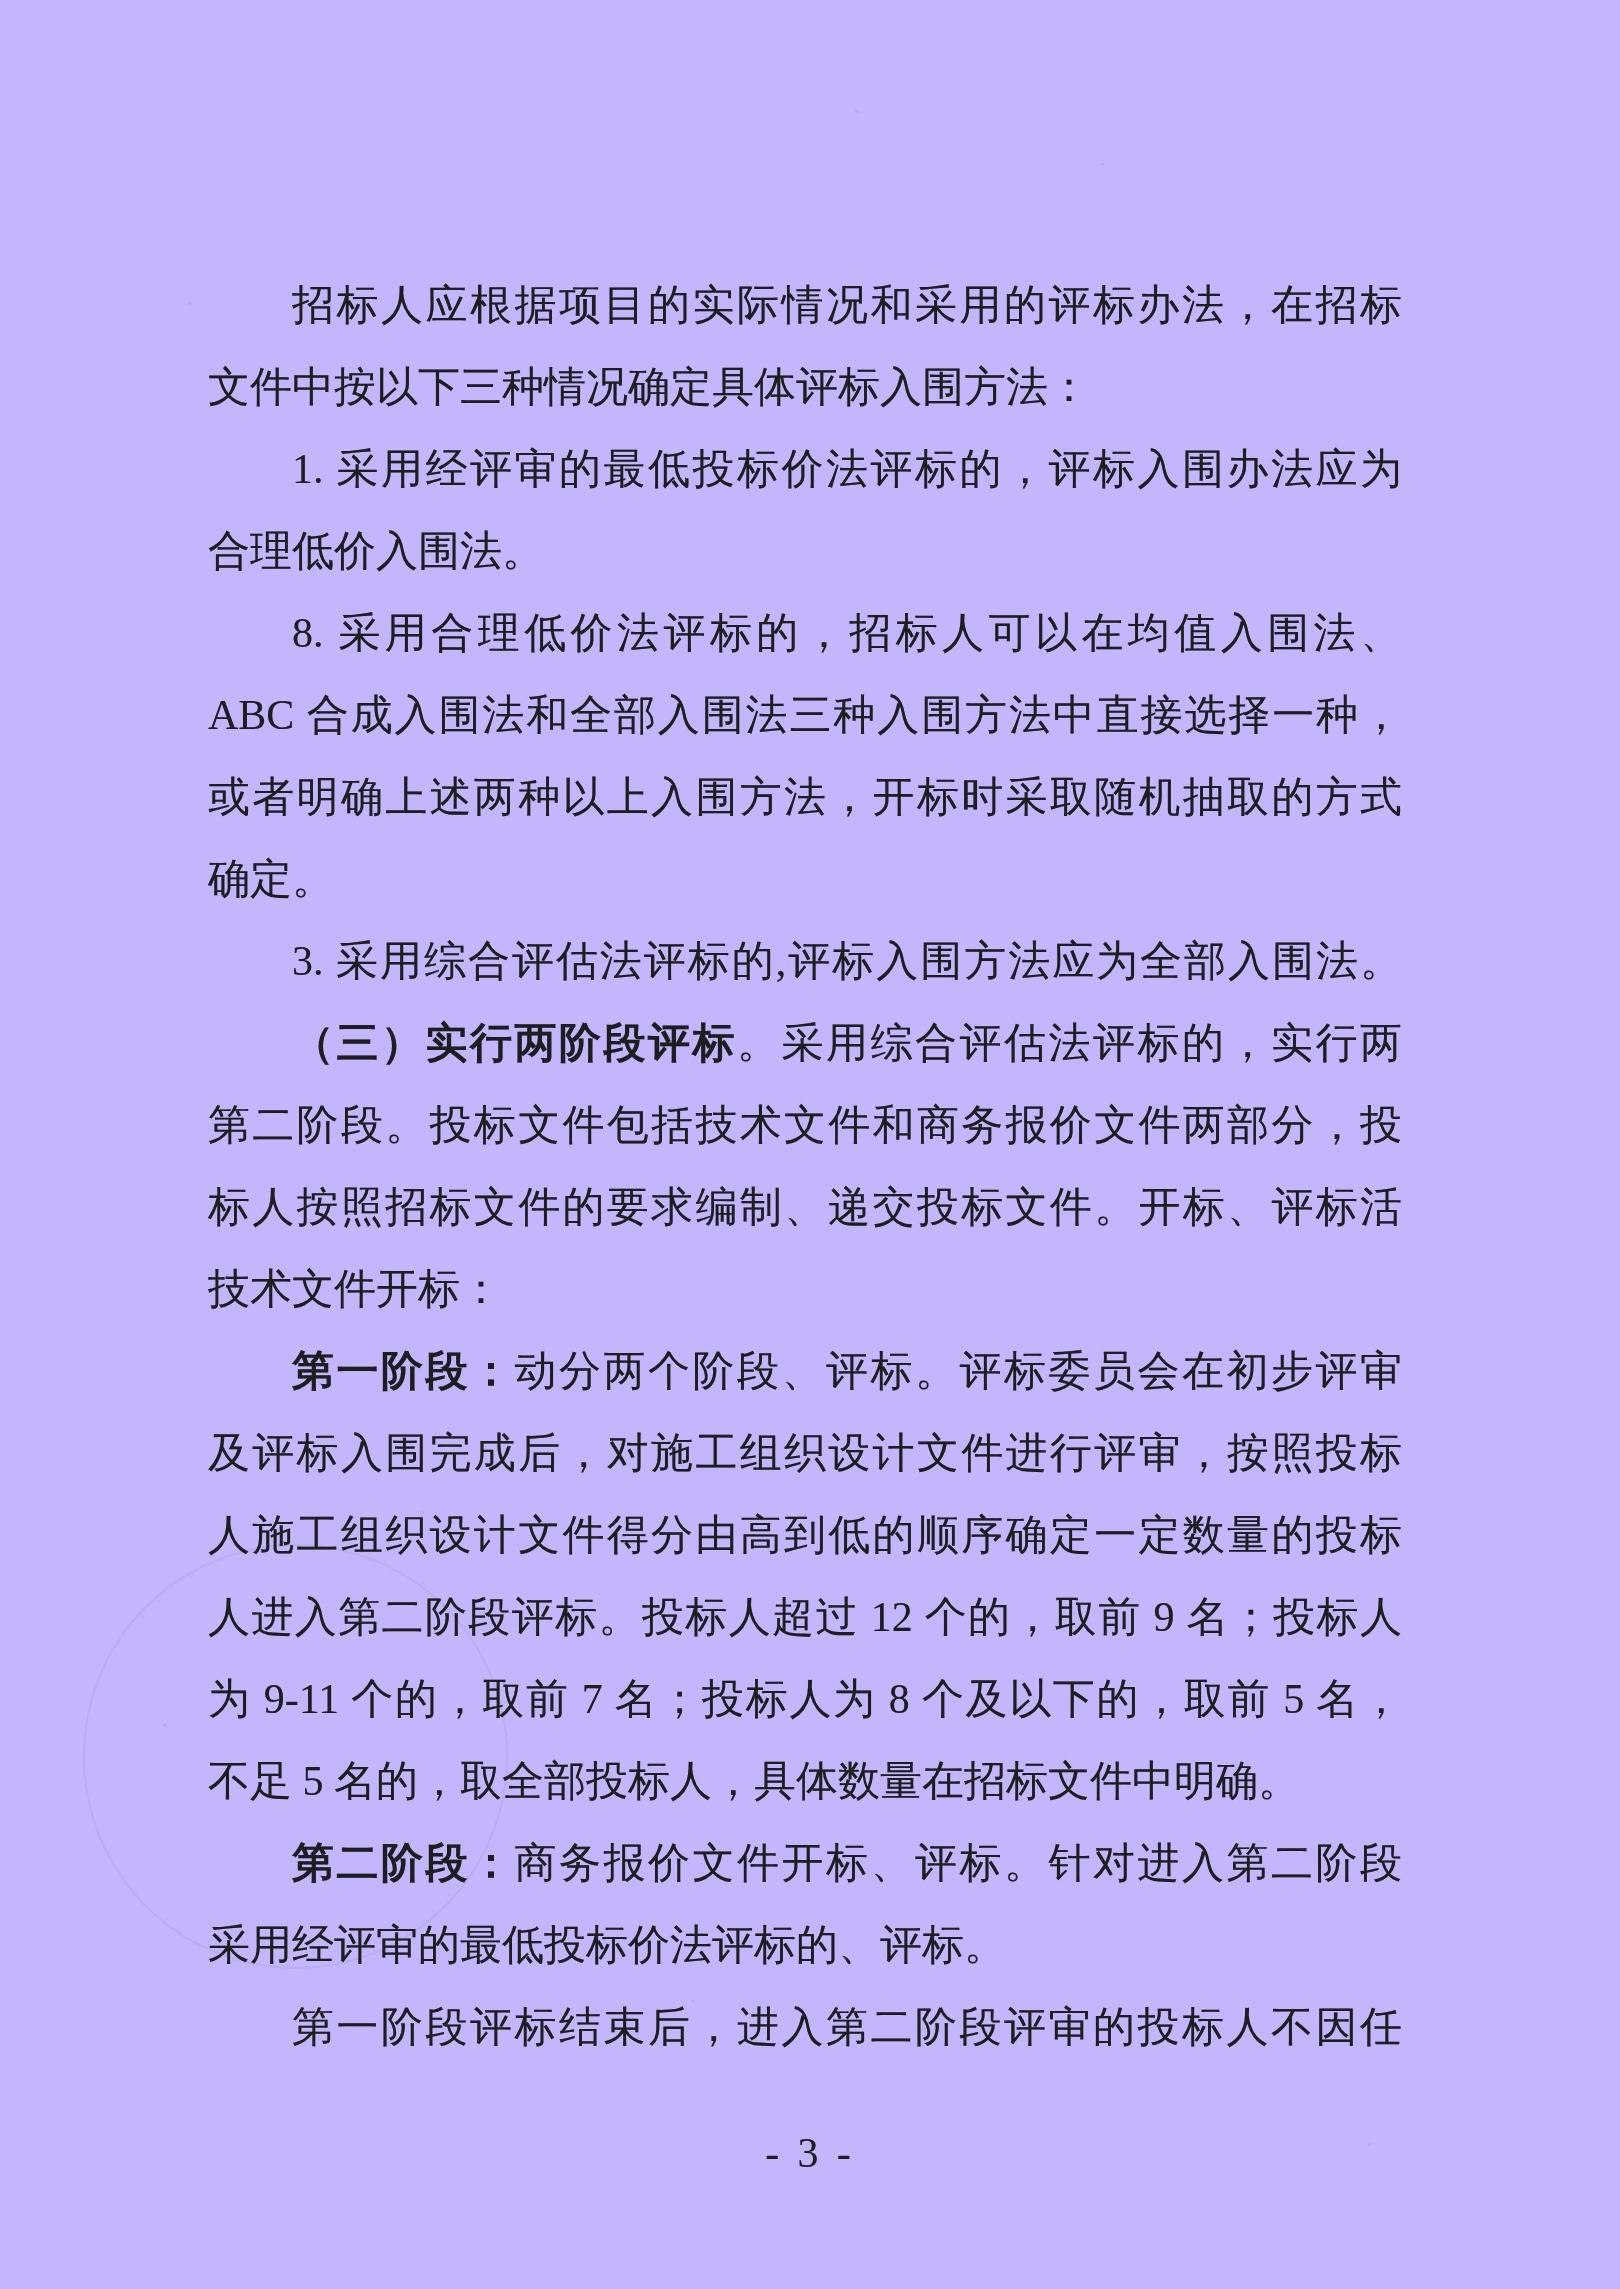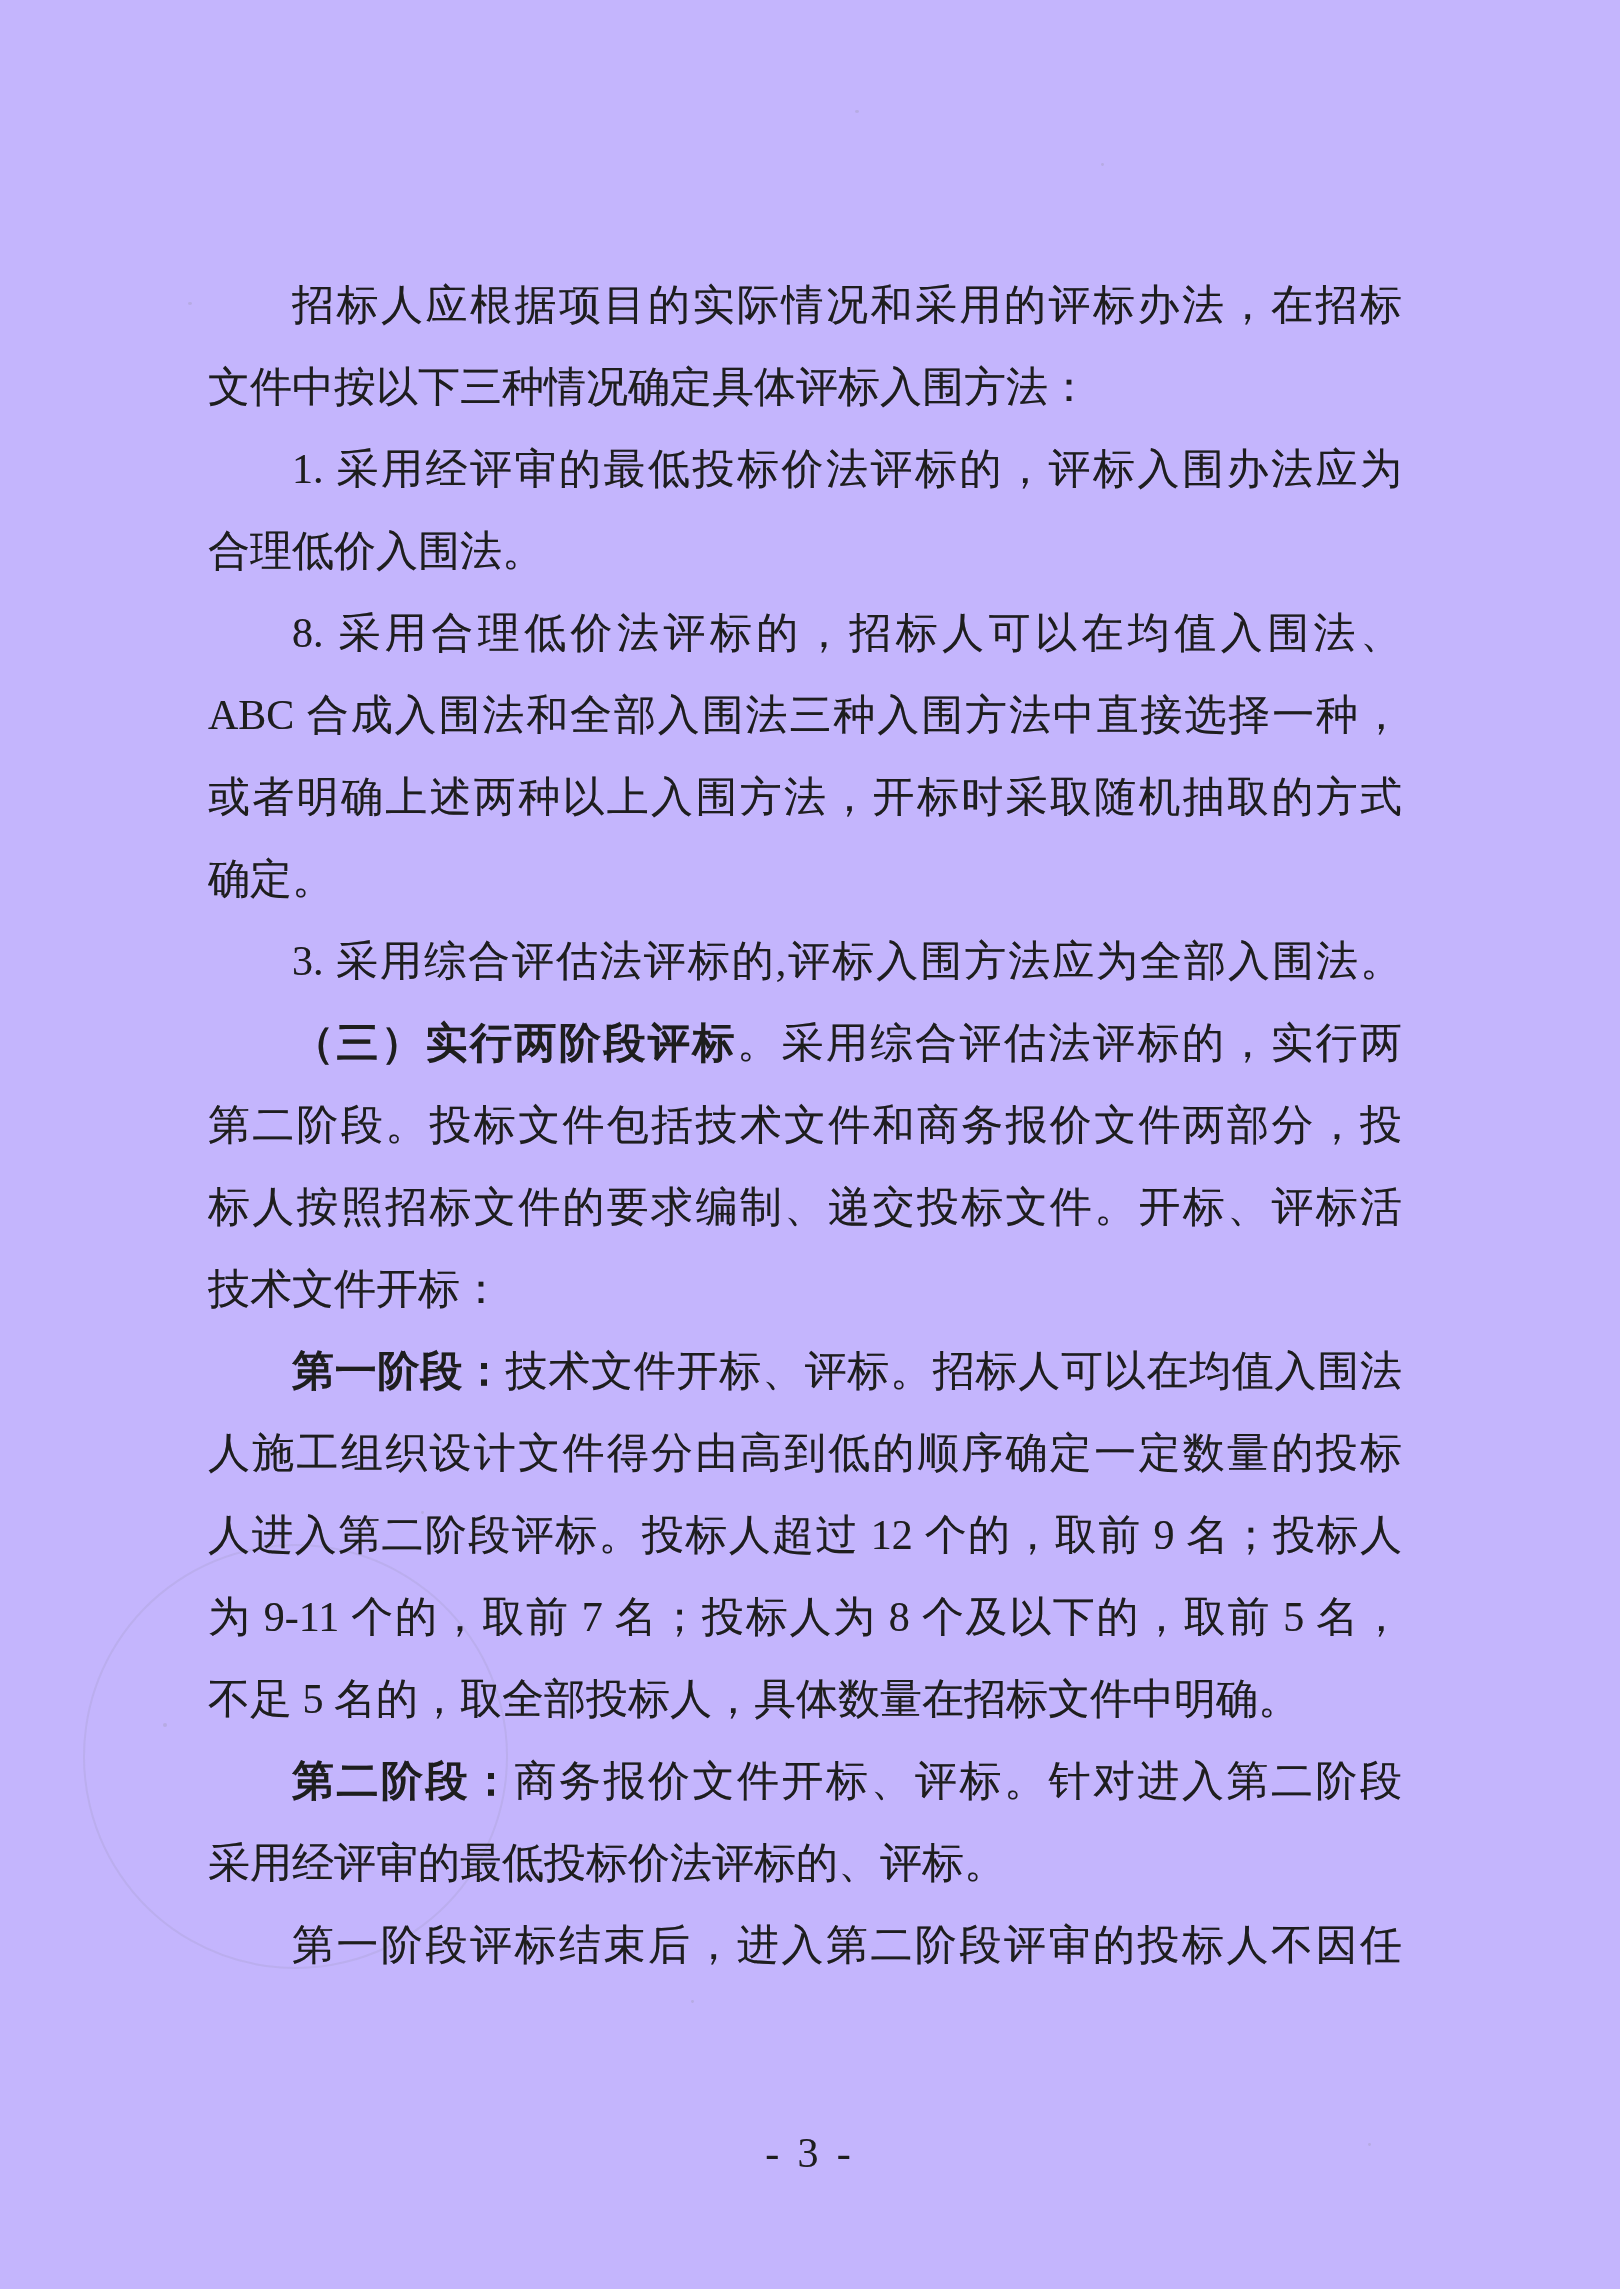--- a/index.html
+++ b/index.html
@@ -99,21 +99,22 @@
       <div class="line"><span class="seg">合理低价入围法。</span></div>
       <div class="line indent justify"><span class="seg">8. 采用合理低价法评标的，招标人可以在均值入围法、</span></div>
       <div class="line justify"><span class="seg">ABC 合成入围法和全部入围法三种入围方法中直接选择一种，</span></div>
       <div class="line justify"><span class="seg">或者明确上述两种以上入围方法，开标时采取随机抽取的方式</span></div>
       <div class="line"><span class="seg">确定。</span></div>
       <div class="line indent justify"><span class="seg">3. 采用综合评估法评标的,评标入围方法应为全部入围法。</span></div>
       <div class="line indent justify"><span class="seg bold">（三）实行两阶段评标</span><span class="seg">。采用综合评估法评标的，实行两</span></div>
       <div class="line justify"><span class="seg">第二阶段。投标文件包括技术文件和商务报价文件两部分，投</span></div>
       <div class="line justify"><span class="seg">标人按照招标文件的要求编制、递交投标文件。开标、评标活</span></div>
       <div class="line"><span class="seg">技术文件开标：</span></div>
-      <div class="line indent justify"><span class="seg bold">第一阶段：</span><span class="seg">技术文件开标、评标。招标人可以在均值入围法</span></div>
+      <div class="line indent justify"><span class="seg bold">第一阶段：</span><span class="seg">动分两个阶段、评标。评标委员会在初步评审</span></div>
+      <div class="line justify"><span class="seg">及评标入围完成后，对施工组织设计文件进行评审，按照投标</span></div>
       <div class="line justify"><span class="seg">人施工组织设计文件得分由高到低的顺序确定一定数量的投标</span></div>
       <div class="line justify"><span class="seg">人进入第二阶段评标。投标人超过 12 个的，取前 9 名；投标人</span></div>
       <div class="line justify"><span class="seg">为 9-11 个的，取前 7 名；投标人为 8 个及以下的，取前 5 名，</span></div>
       <div class="line"><span class="seg">不足 5 名的，取全部投标人，具体数量在招标文件中明确。</span></div>
       <div class="line indent justify"><span class="seg bold">第二阶段：</span><span class="seg">商务报价文件开标、评标。针对进入第二阶段</span></div>
       <div class="line"><span class="seg">采用经评审的最低投标价法评标的、评标。</span></div>
       <div class="line indent justify"><span class="seg">第一阶段评标结束后，进入第二阶段评审的投标人不因任</span></div>
     </div>
 
   <div class="page-number">- 3 -</div>

